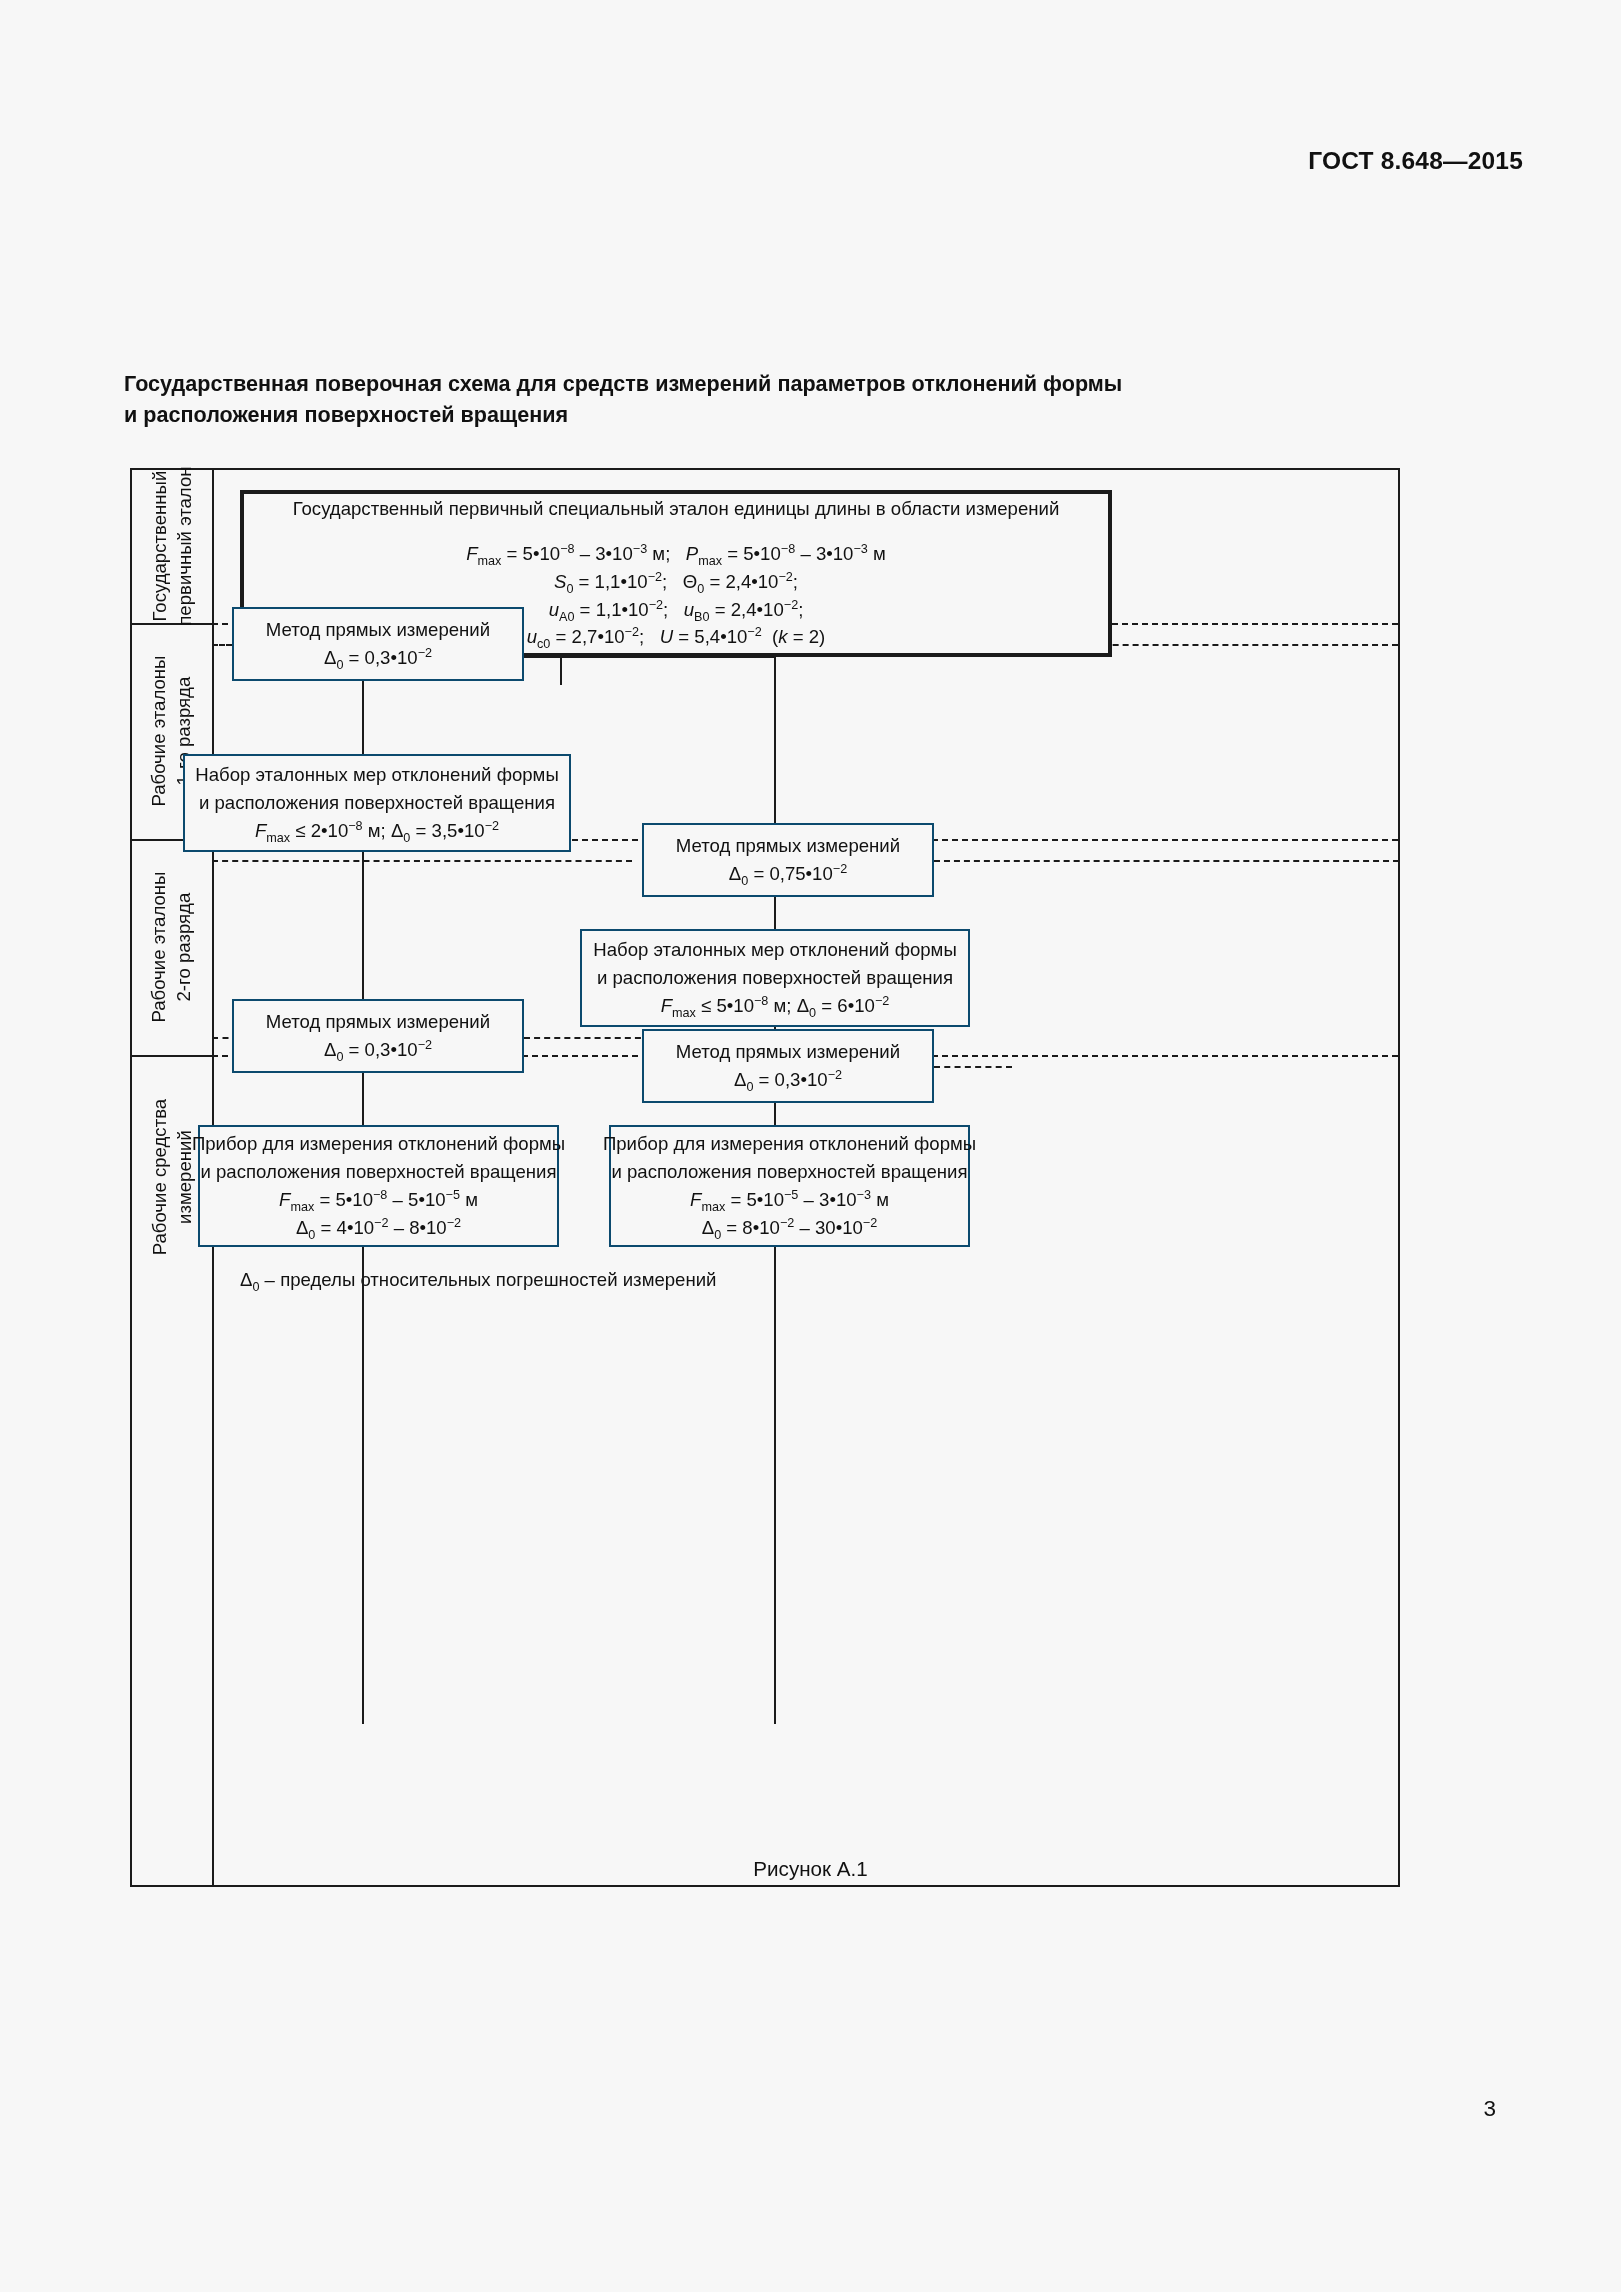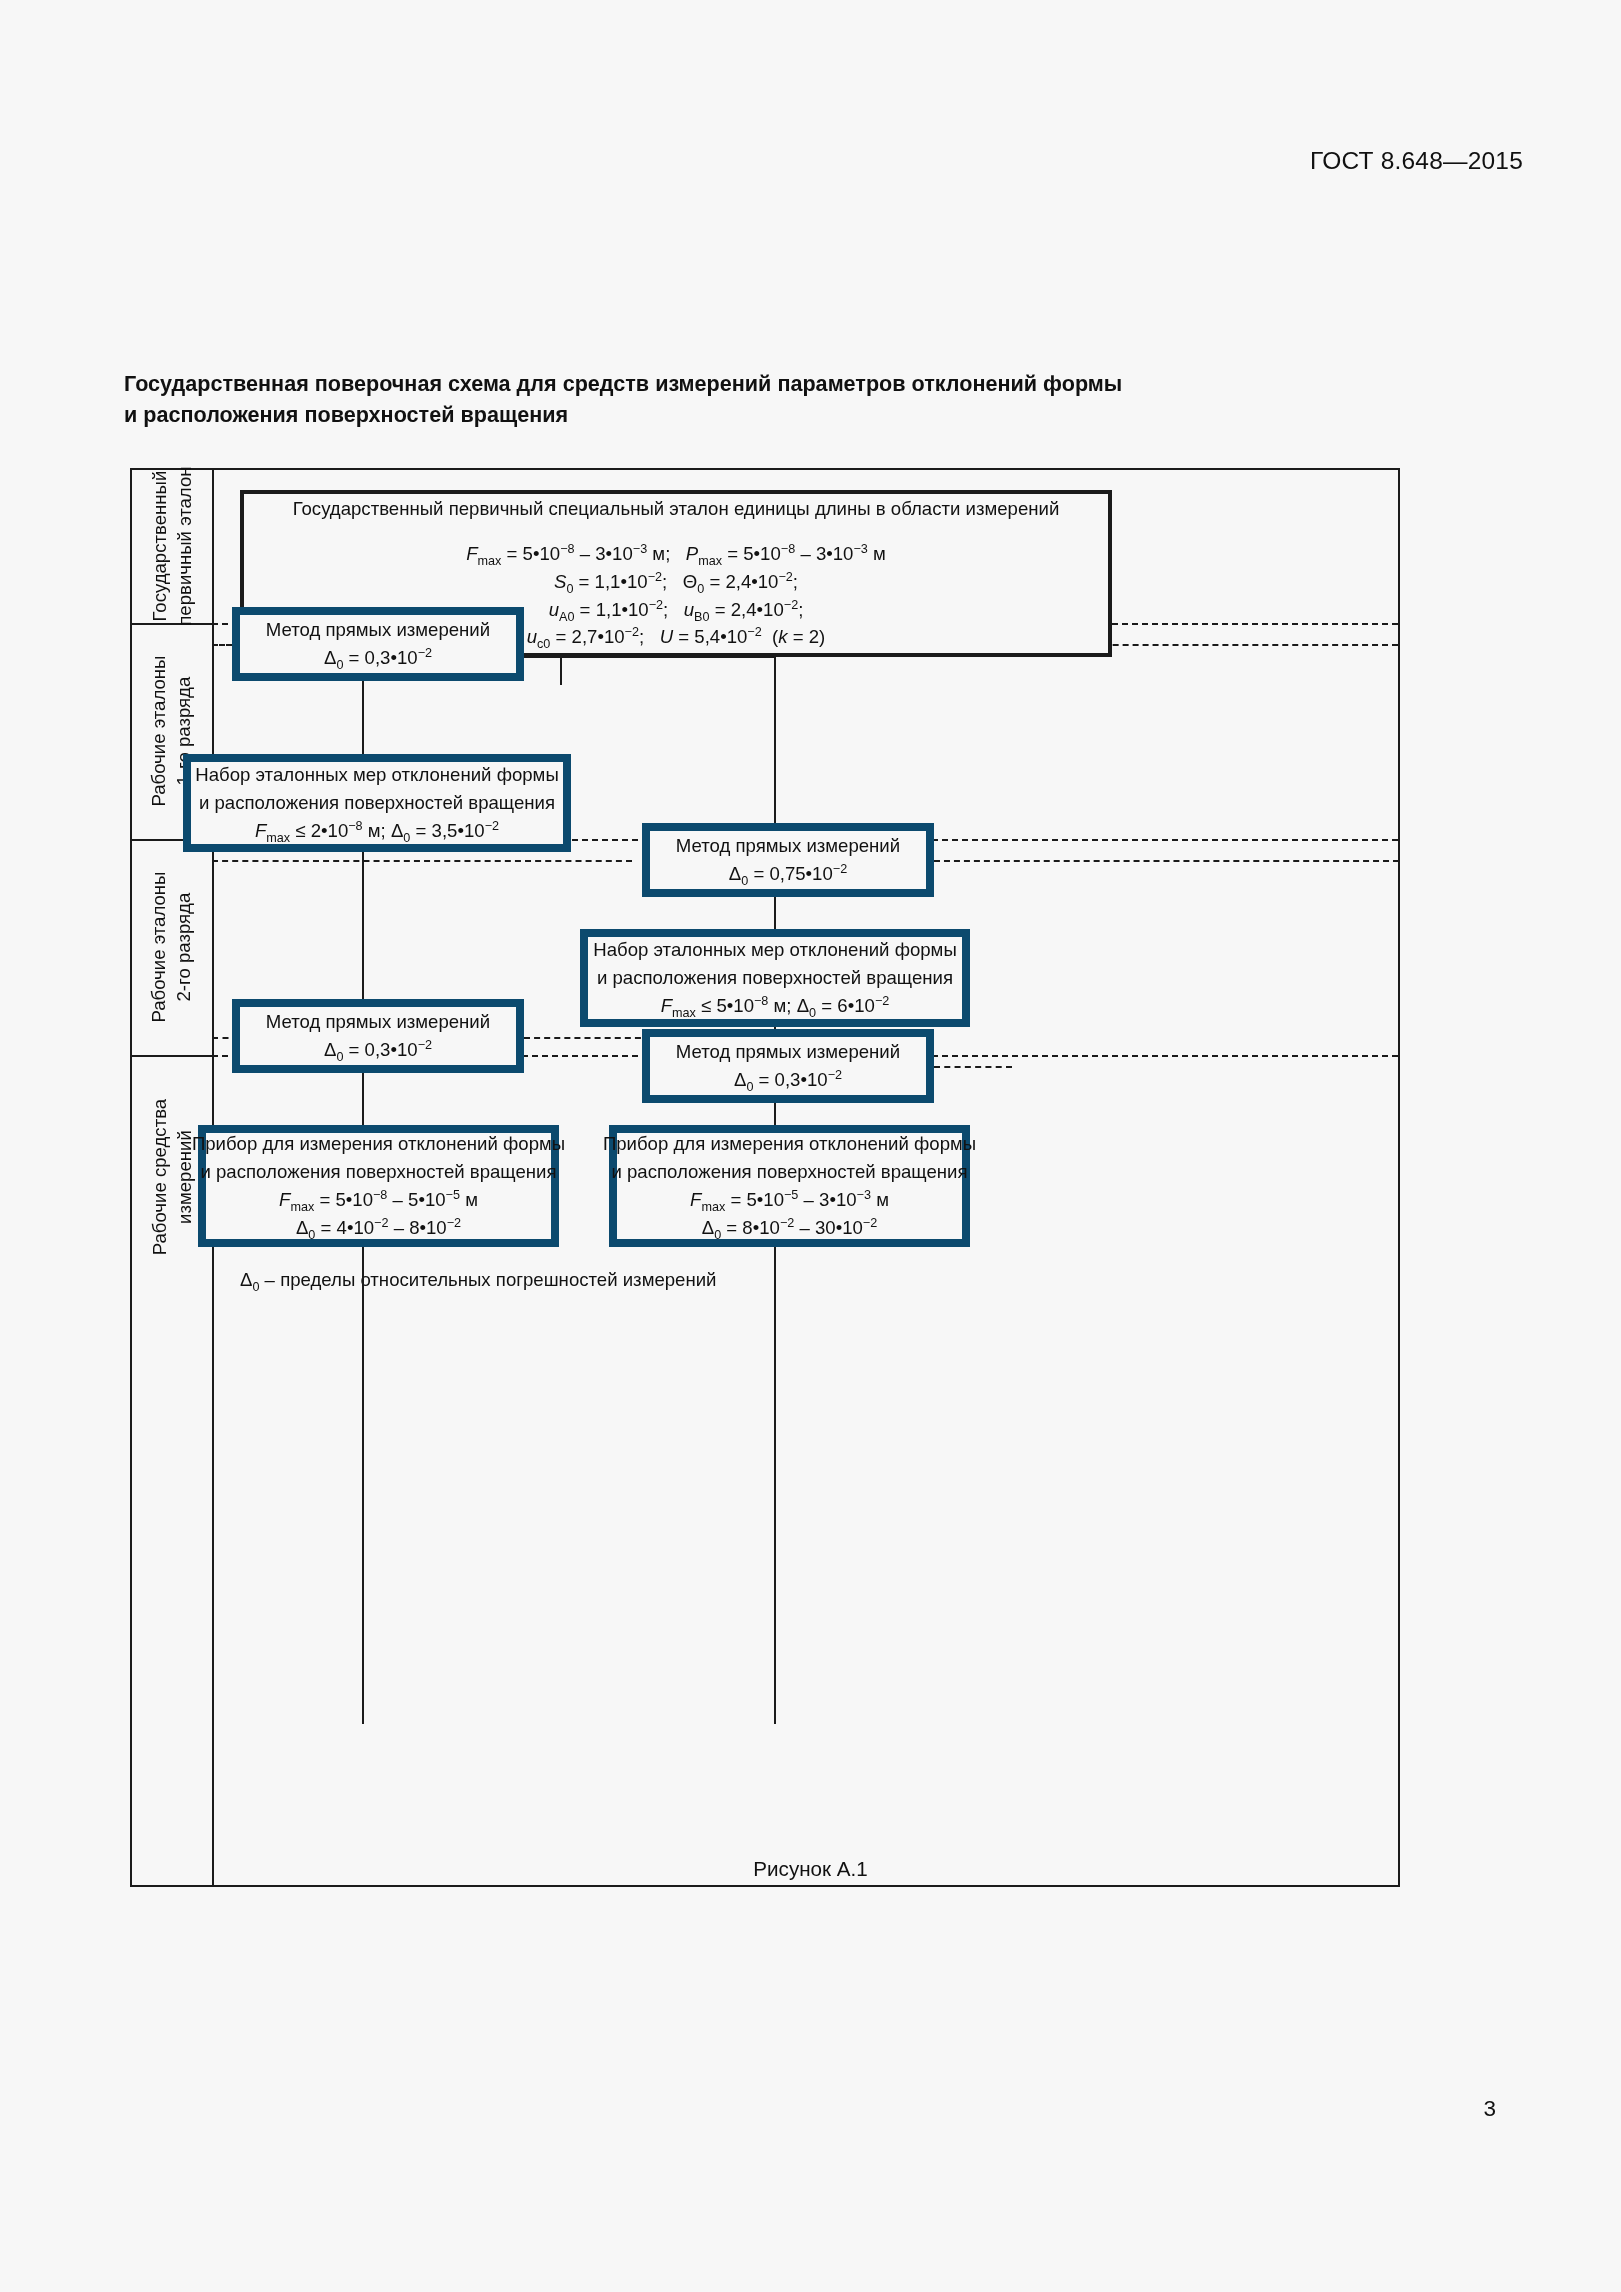--- a/index.html
+++ b/index.html
@@ -18,21 +18,21 @@
     background: #f7f7f7;
     overflow: hidden;
   }
 
   
   .doc-header {
     position: absolute;
     top: 147px;
     right: 98px;
     font-size: 24.5px;
-    font-weight: normal;
+    font-weight: bold;
     letter-spacing: 0.2px;
   }
 
   .appendix-block {
     position: absolute;
     top: 223px;
     left: 0;
     width: 1621px;
     text-align: center;
     font-size: 21.6px;
@@ -105,21 +105,21 @@
     left: 0;
     top: -2px;
     width: 80px;
     height: 0;
     border-top: 2px solid #1b1b1b;
   }
 
   
   .node {
     position: absolute;
-    border: 8px solid #0c4a6e;
+    border: 2px solid #0c4a6e;
     background: #f7f7f7;
     box-sizing: border-box;
     display: flex;
     flex-direction: column;
     align-items: center;
     justify-content: center;
     text-align: center;
     font-size: 18.6px;
     line-height: 1.5;
     padding: 5.9px 9.8px;

